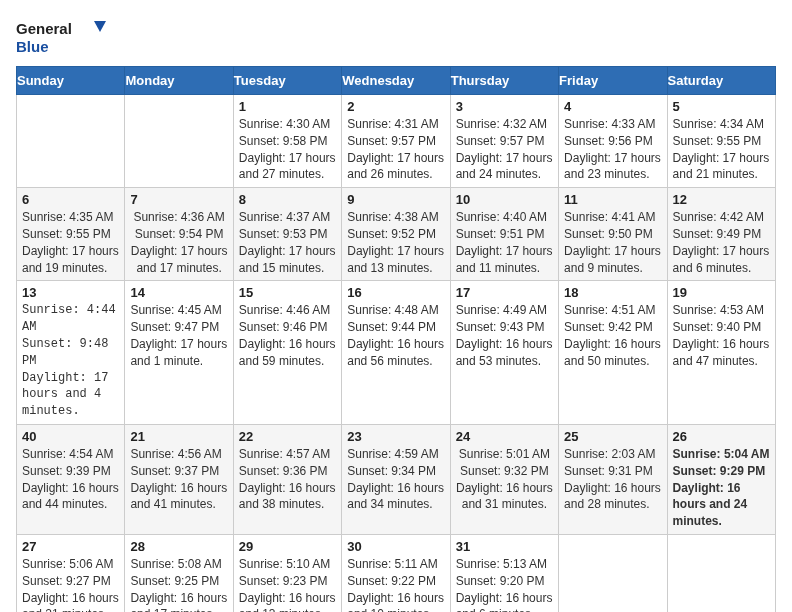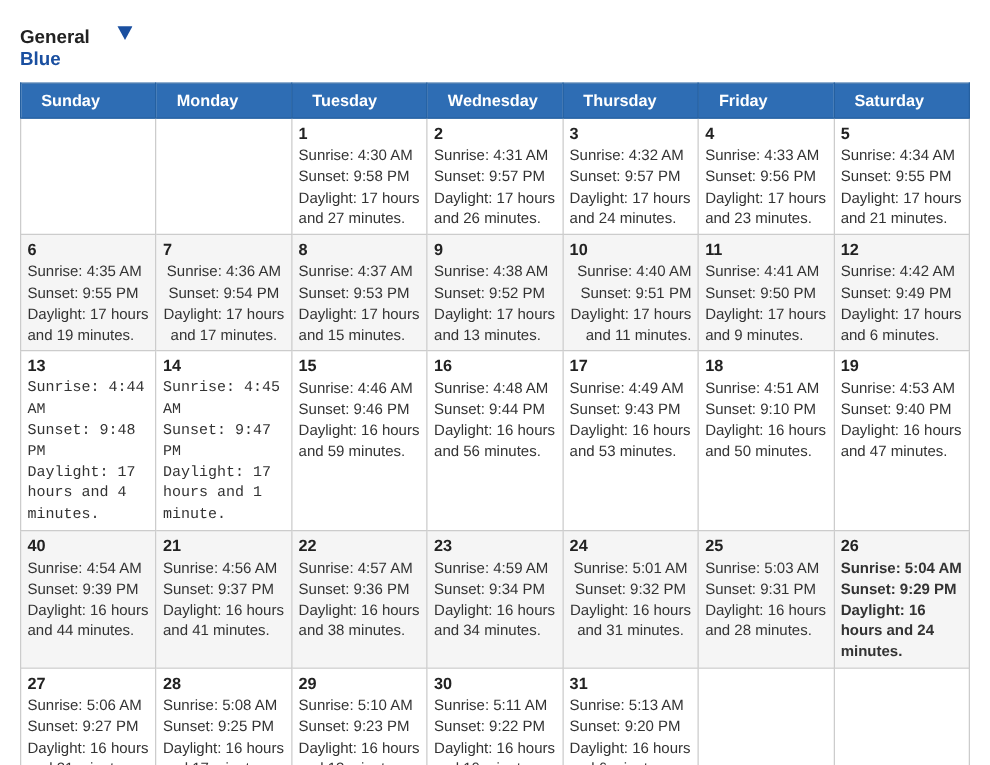--- a/index.html
+++ b/index.html
@@ -40,21 +40,21 @@
     .calendar {
       width: 100%;
       border-collapse: collapse;
       border: 1px solid #ccc;
     }
     .calendar th {
       background: #2e6db4;
       color: #fff;
       font-size: 13px;
       font-weight: bold;
-      padding: 6px 16px;
+      padding: 6px 0;
       text-align: left;
       border: 1px solid #2560a0;
     }
     .calendar td {
       vertical-align: top;
       border: 1px solid #ccc;
       padding: 4px 5px;
       width: 108px;
       min-height: 80px;
       font-size: 10.5px;
@@ -164,21 +164,21 @@
 Daylight: 17 hours and 15 minutes.</div>
         </td>
         <td>
           <span class="day-number">9</span>
           <div class="day-info" style="white-space: pre-line;">Sunrise: 4:38 AM
 Sunset: 9:52 PM
 Daylight: 17 hours and 13 minutes.</div>
         </td>
         <td>
           <span class="day-number">10</span>
-          <div class="day-info" style="white-space: pre-line; text-align: right;">Sunrise: 4:40 AM
+          <div class="day-info" style="white-space: pre-line;">Sunrise: 4:40 AM
 Sunset: 9:51 PM
 Daylight: 17 hours and 11 minutes.</div>
         </td>
         <td>
           <span class="day-number">11</span>
           <div class="day-info" style="white-space: pre-line;">Sunrise: 4:41 AM
 Sunset: 9:50 PM
 Daylight: 17 hours and 9 minutes.</div>
         </td>
         <td>
@@ -190,21 +190,21 @@
       </tr>
       <tr>
         <td>
           <span class="day-number">13</span>
           <div class="day-info" style="white-space: pre-line; font-family: Liberation Mono, monospace;">Sunrise: 4:44 AM
 Sunset: 9:48 PM
 Daylight: 17 hours and 4 minutes.</div>
         </td>
         <td>
           <span class="day-number">14</span>
-          <div class="day-info" style="white-space: pre-line; font-family: Liberation Mono, monospace;">Sunrise: 4:45 AM
+          <div class="day-info" style="white-space: pre-line;">Sunrise: 4:45 AM
 Sunset: 9:47 PM
 Daylight: 17 hours and 1 minute.</div>
         </td>
         <td>
           <span class="day-number">15</span>
           <div class="day-info" style="white-space: pre-line;">Sunrise: 4:46 AM
 Sunset: 9:46 PM
 Daylight: 16 hours and 59 minutes.</div>
         </td>
         <td>
@@ -215,21 +215,21 @@
         </td>
         <td>
           <span class="day-number">17</span>
           <div class="day-info" style="white-space: pre-line;">Sunrise: 4:49 AM
 Sunset: 9:43 PM
 Daylight: 16 hours and 53 minutes.</div>
         </td>
         <td>
           <span class="day-number">18</span>
           <div class="day-info" style="white-space: pre-line;">Sunrise: 4:51 AM
-Sunset: 9:10 PM
+Sunset: 9:42 PM
 Daylight: 16 hours and 50 minutes.</div>
         </td>
         <td>
           <span class="day-number">19</span>
           <div class="day-info" style="white-space: pre-line;">Sunrise: 4:53 AM
 Sunset: 9:40 PM
 Daylight: 16 hours and 47 minutes.</div>
         </td>
       </tr>
       <tr>
@@ -258,21 +258,21 @@
 Daylight: 16 hours and 34 minutes.</div>
         </td>
         <td>
           <span class="day-number">24</span>
           <div class="day-info" style="white-space: pre-line; text-align: center;">Sunrise: 5:01 AM
 Sunset: 9:32 PM
 Daylight: 16 hours and 31 minutes.</div>
         </td>
         <td>
           <span class="day-number">25</span>
-          <div class="day-info" style="white-space: pre-line;">Sunrise: 5:03 AM
+          <div class="day-info" style="white-space: pre-line;">Sunrise: 2:03 AM
 Sunset: 9:31 PM
 Daylight: 16 hours and 28 minutes.</div>
         </td>
         <td>
           <span class="day-number">26</span>
           <div class="day-info" style="white-space: pre-line; font-weight: bold;">Sunrise: 5:04 AM
 Sunset: 9:29 PM
 Daylight: 16 hours and 24 minutes.</div>
         </td>
       </tr>

